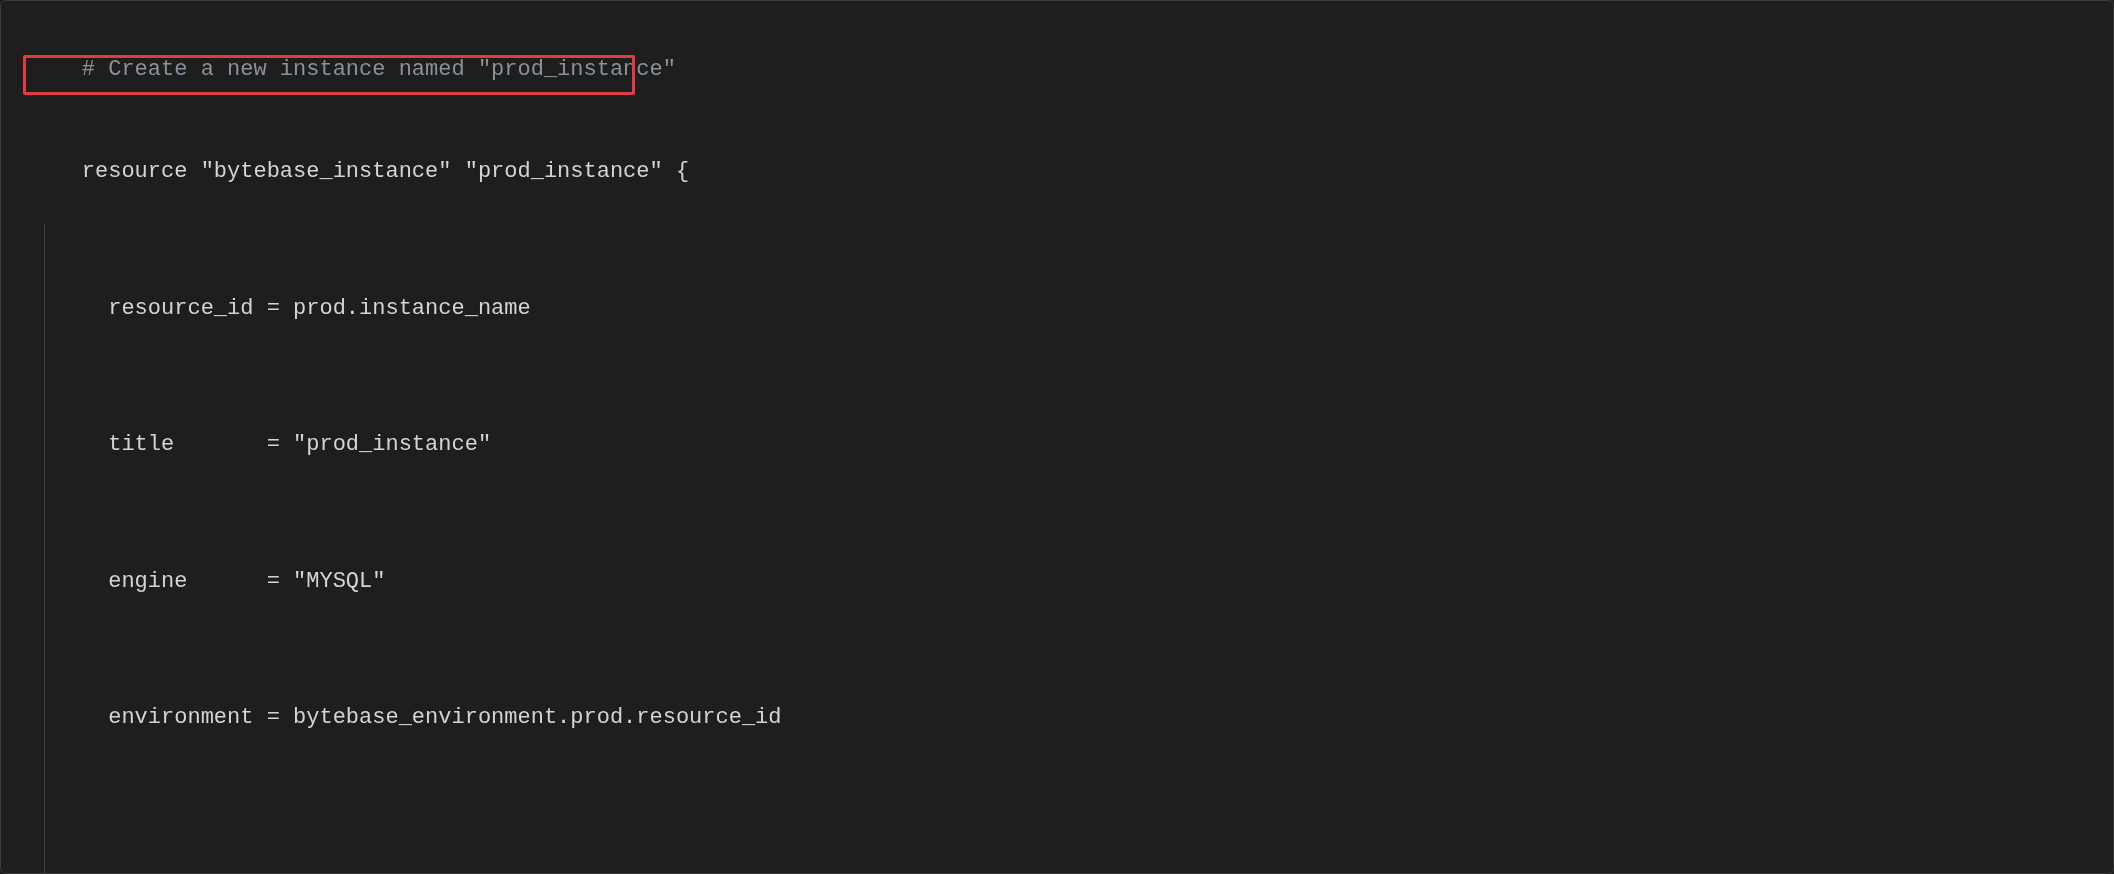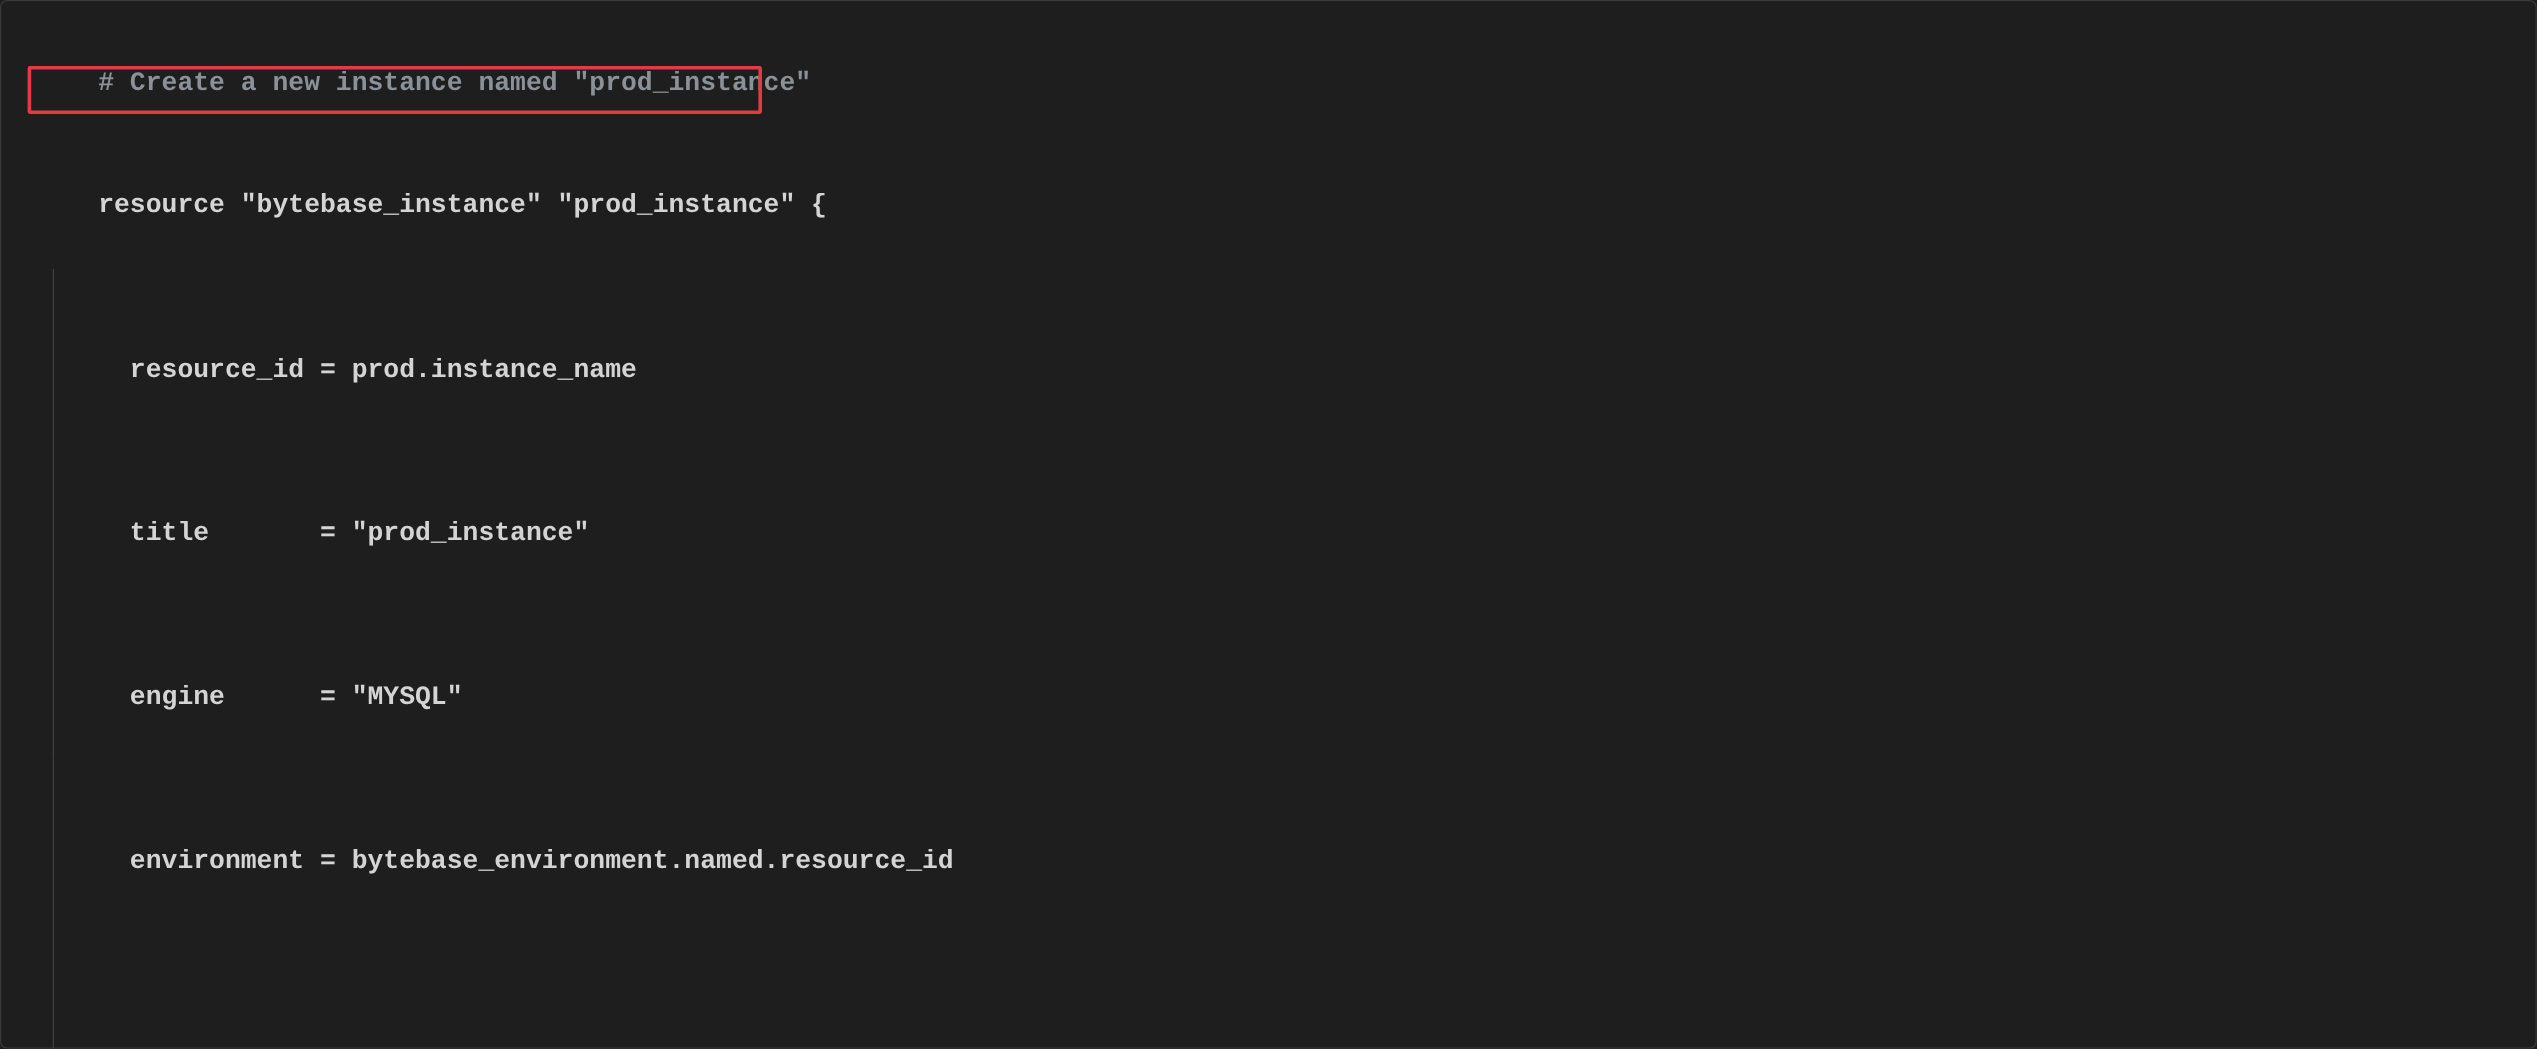--- a/index.html
+++ b/index.html
@@ -1,19 +1,18 @@
 <!DOCTYPE html>
 <html><head>
 <meta charset="utf-8">
 <style>
   * {
     margin: 0;
     padding: 0;
     box-sizing: border-box;
-    font-weight: bold;
   }
   body {
     background: #1e1e1e;
     padding: 0;
     font-family: 'SF Mono', 'Monaco', 'Menlo', 'Consolas', 'Courier New', monospace;
     font-size: 22px;
     line-height: 1.55;
     width: 2114px;
     height: 874px;
     overflow: hidden;
@@ -77,21 +76,21 @@
     <span>  title       = "prod_instance"</span>
   </div>
 
   <div class="code-line">
     <span class="indent-guide" style="left:15px;"></span>
     <span>  engine      = "MYSQL"</span>
   </div>
 
   <div class="code-line">
     <span class="indent-guide" style="left:15px;"></span>
-    <span>  environment = bytebase_environment.named.resource_id</span>
+    <span>  environment = bytebase_environment.prod.resource_id</span>
   </div>
 
   <div class="code-line">
     <span class="indent-guide" style="left:15px;"></span>
     <span></span>
   </div>
 
 </div>
 
 </body></html>

